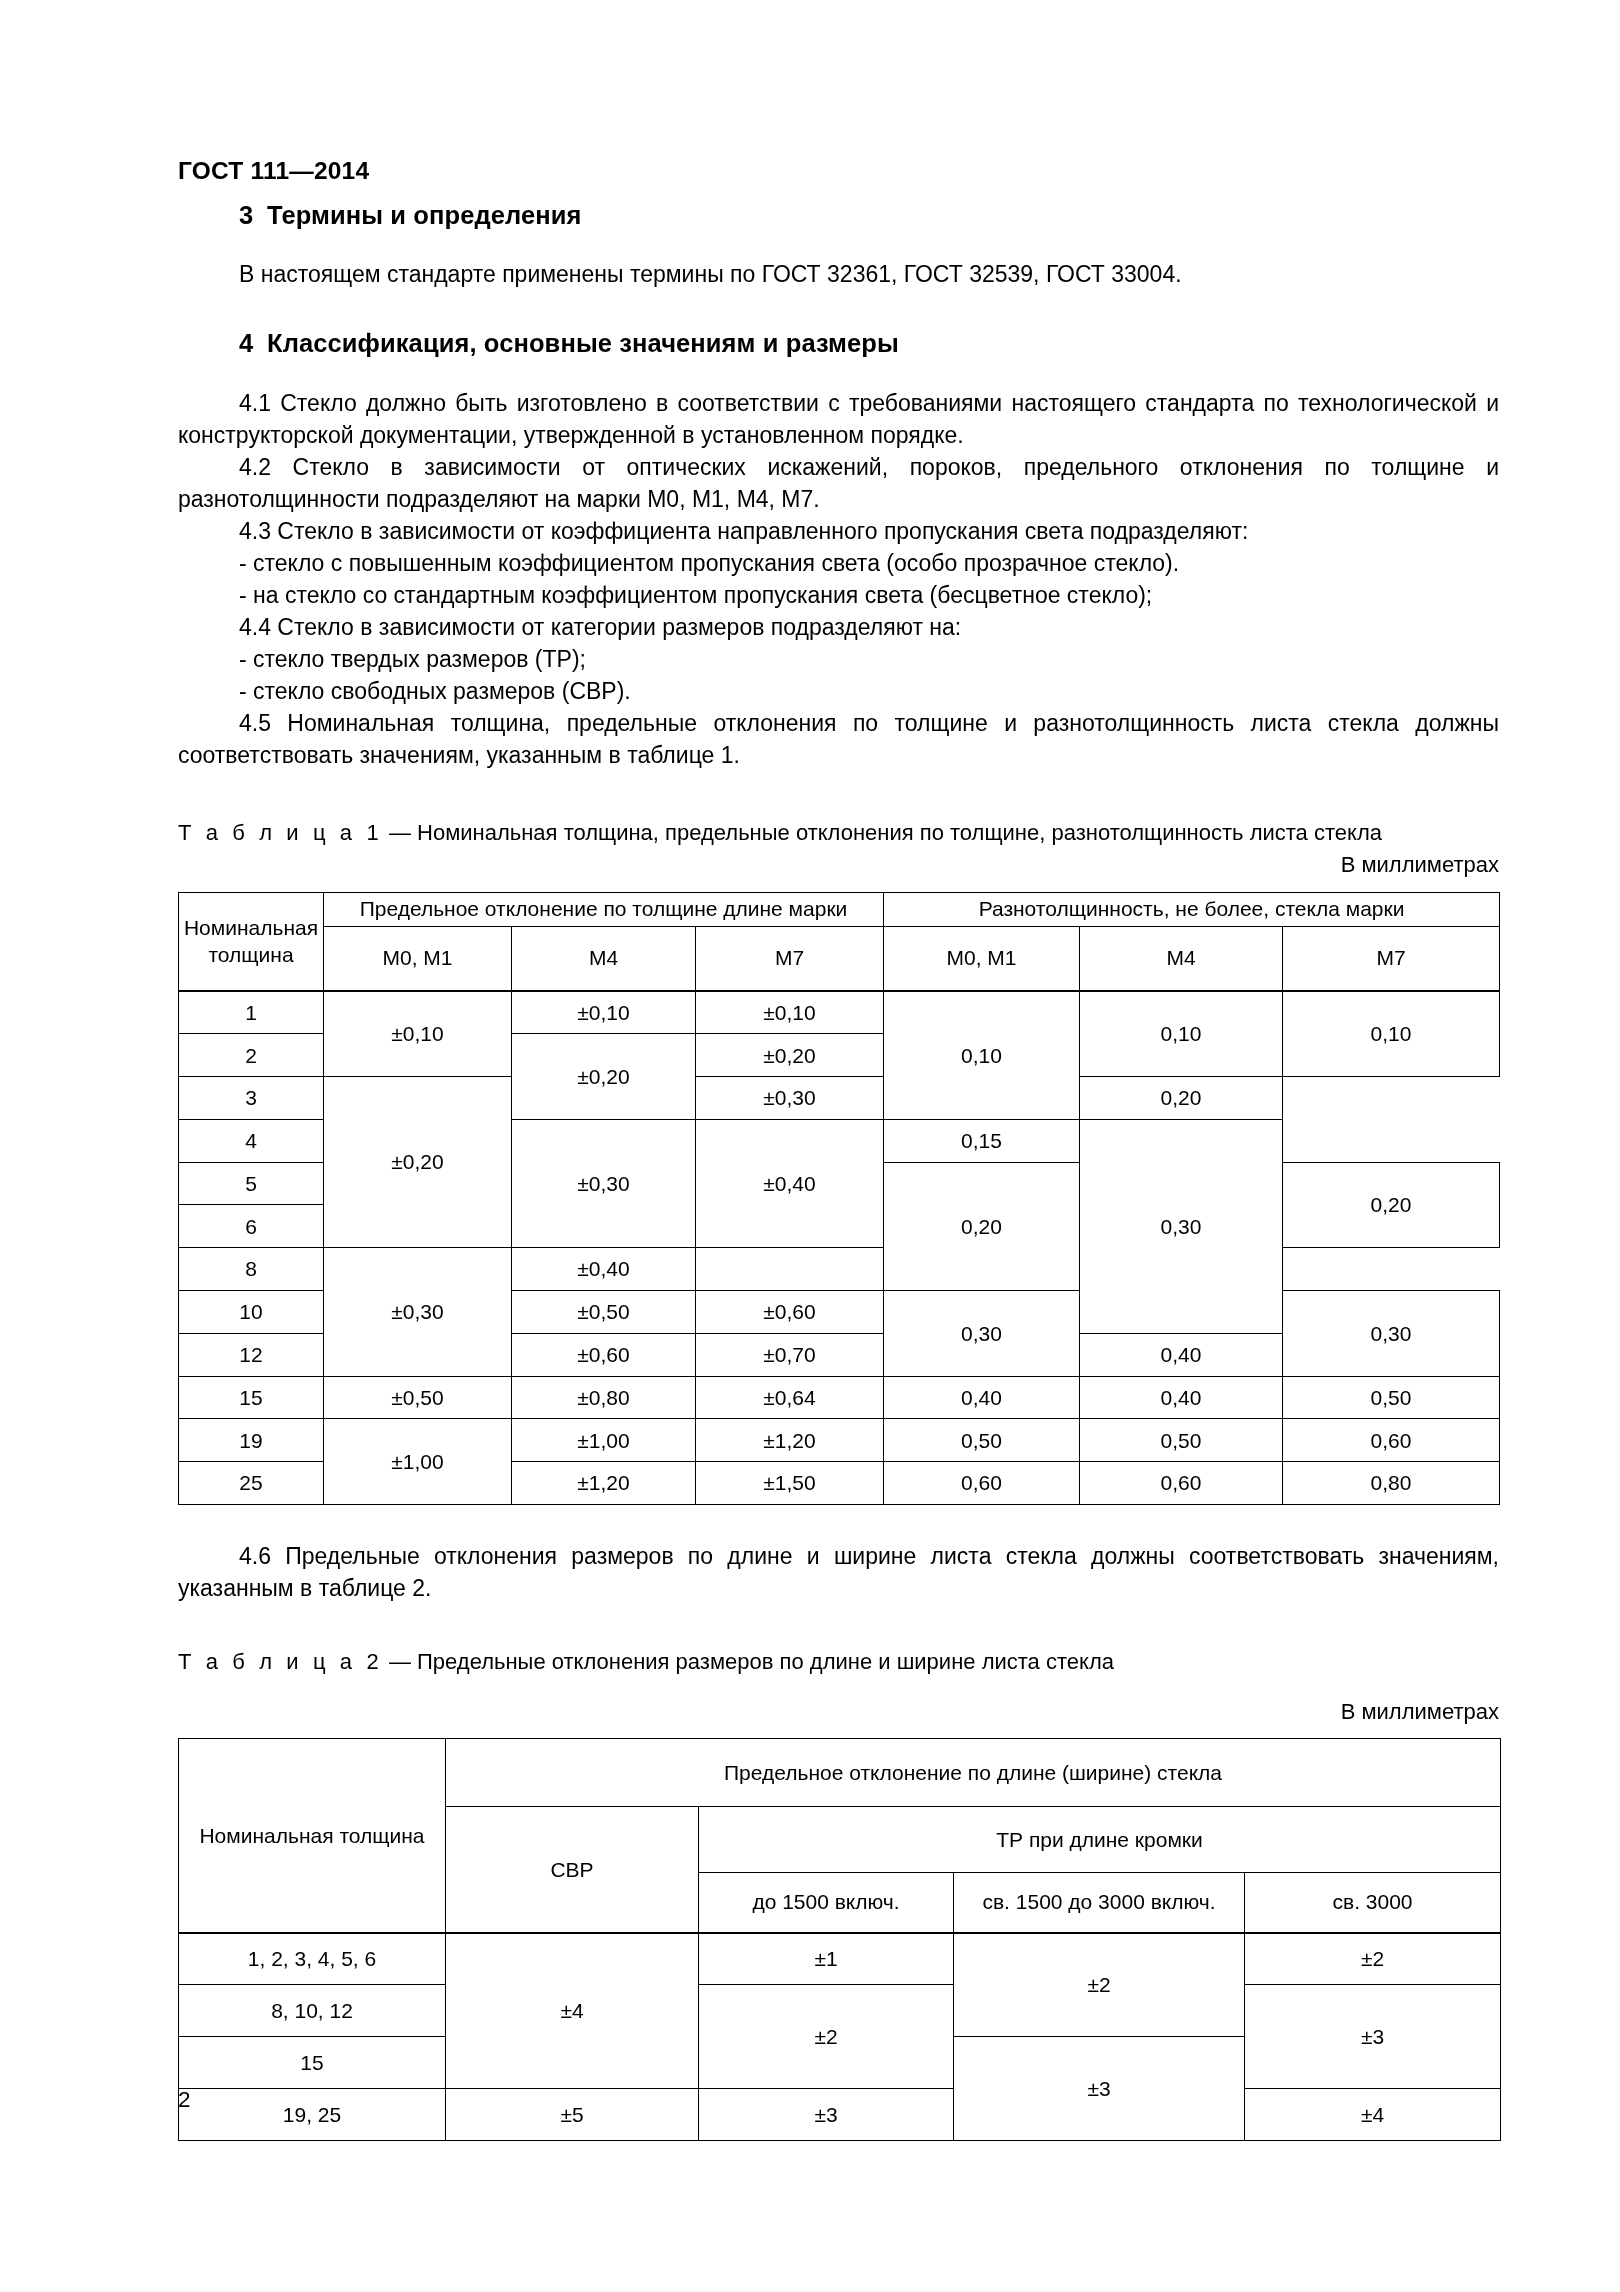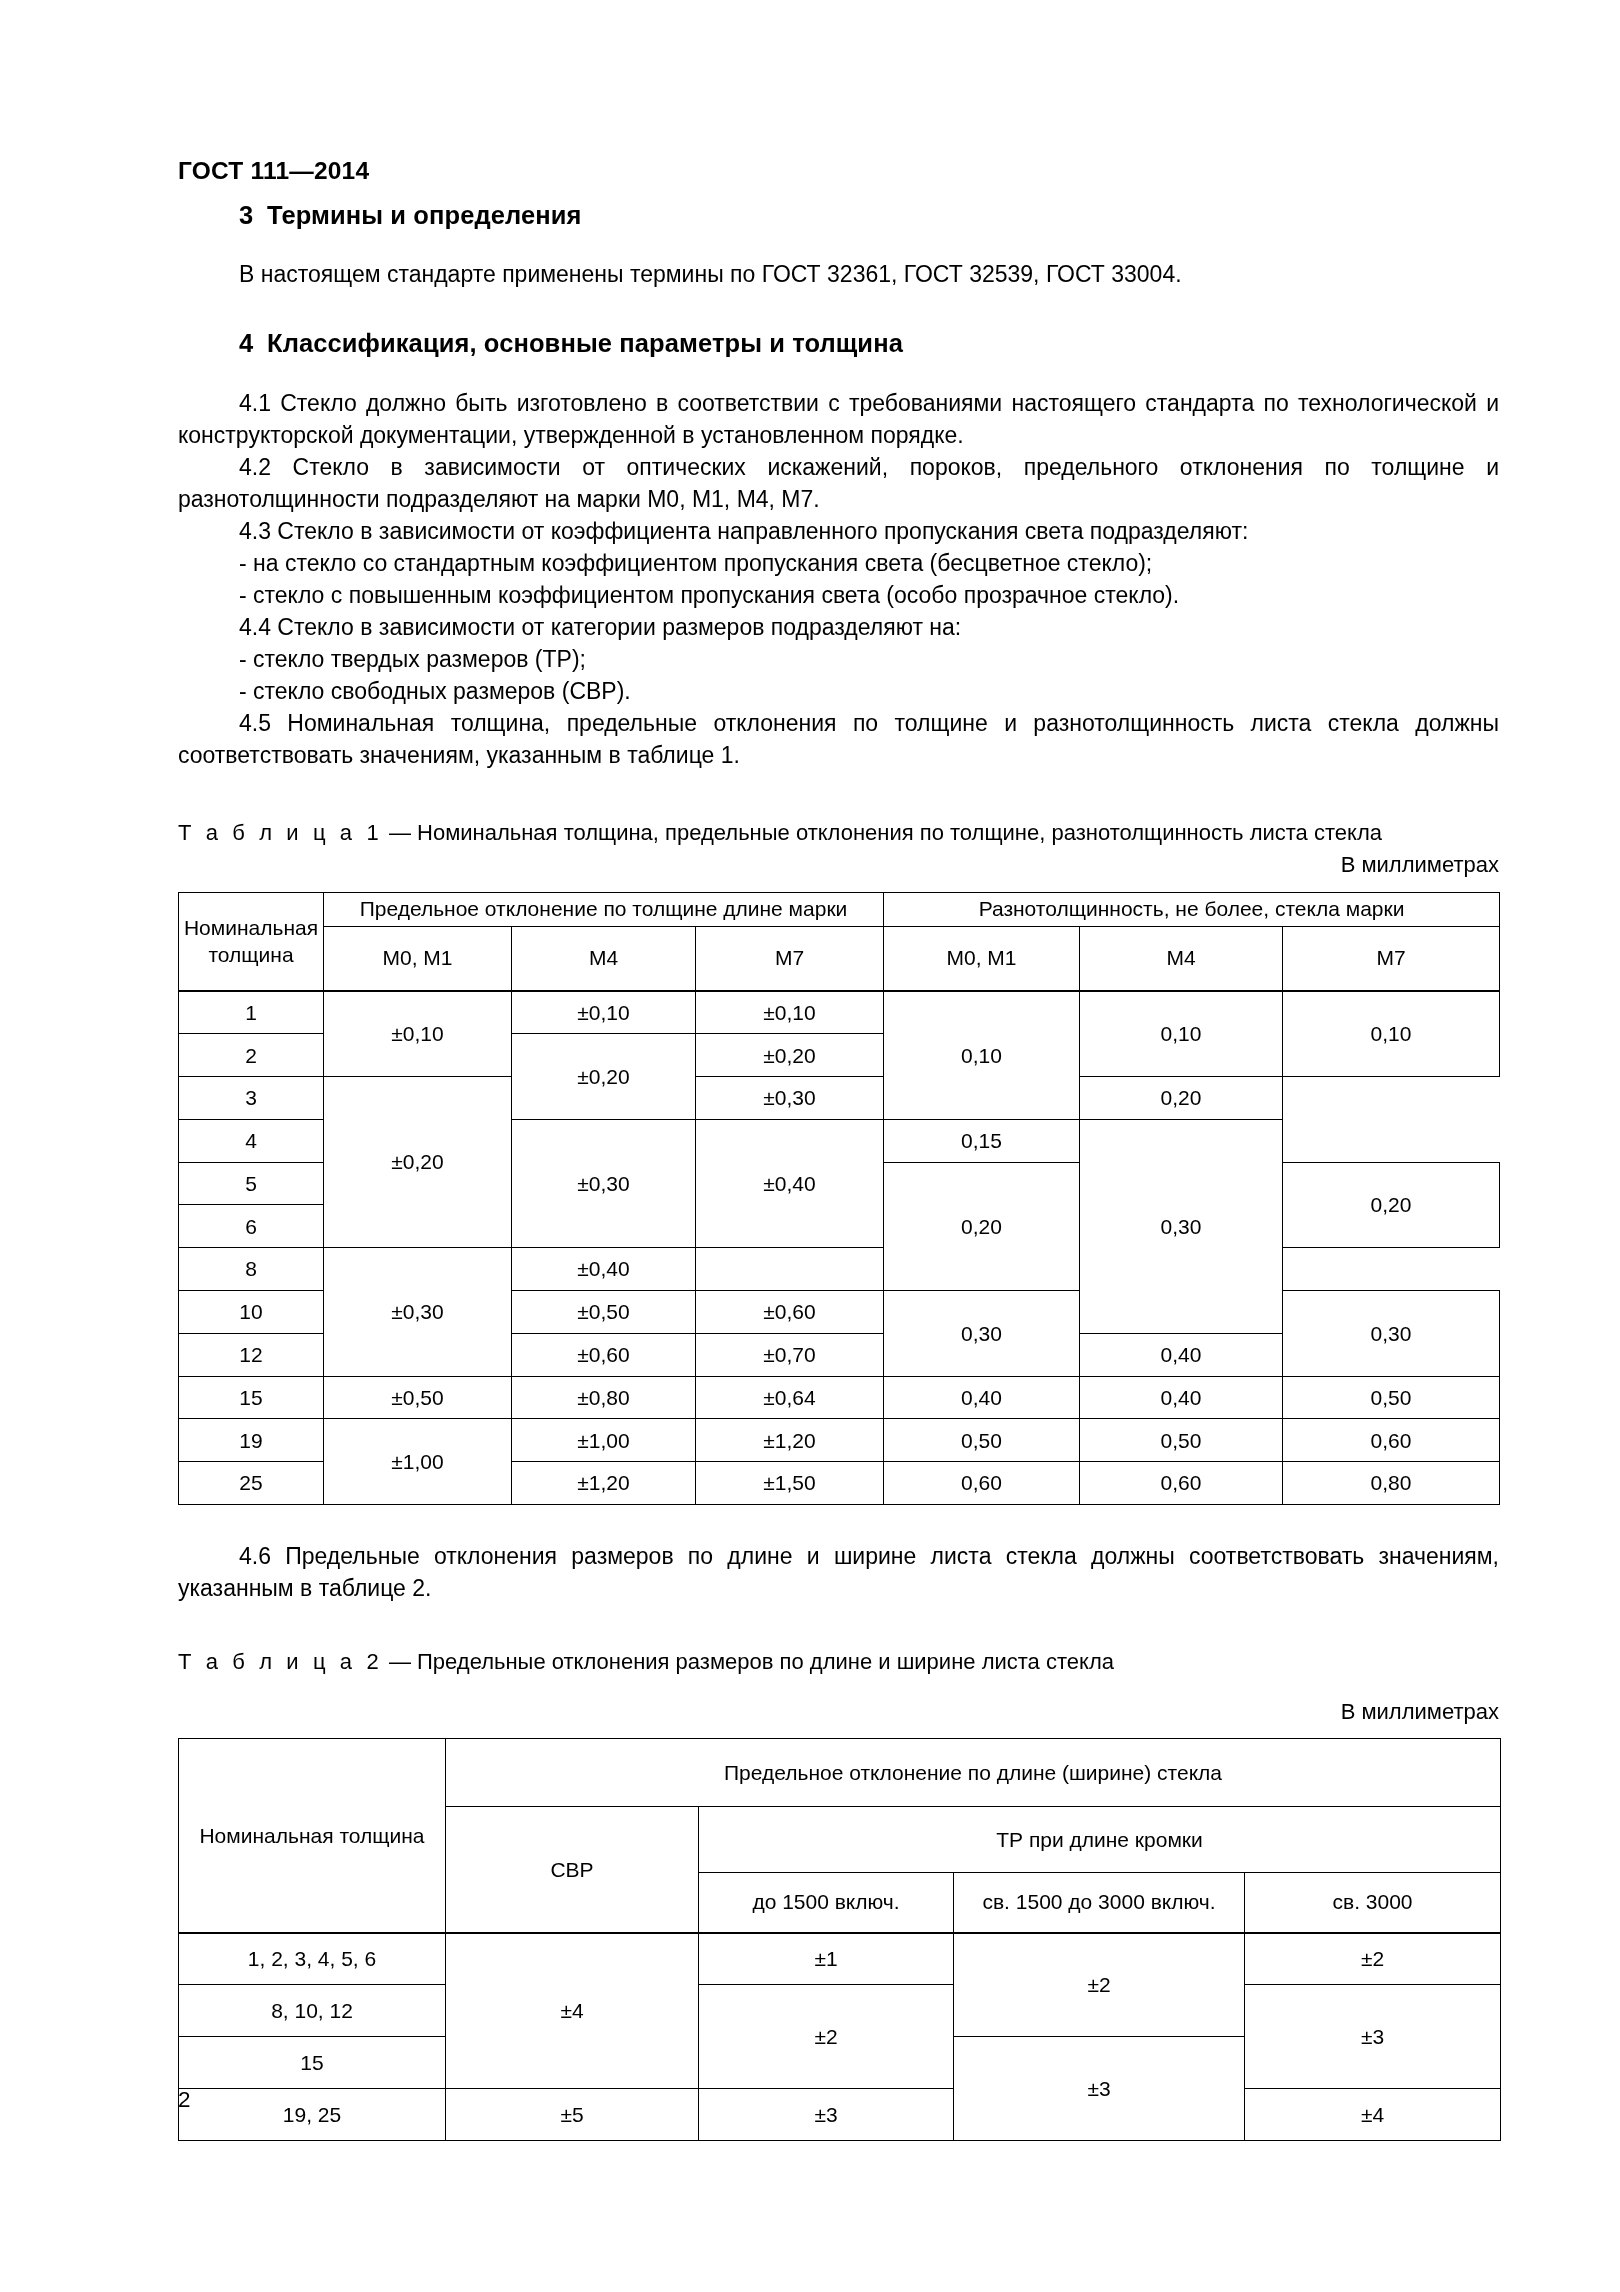--- a/index.html
+++ b/index.html
@@ -110,29 +110,29 @@
 
   <div class="content" style="top:201px;">
 
     <div class="h-sec" style="margin-left:61px;">
       <span class="num">3</span><span>Термины и определения</span>
     </div>
 
     <div class="p indent" style="margin-top:28px;">В настоящем стандарте применены термины по ГОСТ 32361, ГОСТ 32539, ГОСТ 33004.</div>
 
     <div class="h-sec" style="margin-left:61px; margin-top:39px;">
-      <span class="num">4</span><span>Классификация, основные параметры и толщина</span>
+      <span class="num">4</span><span>Классификация, основные значениям и размеры</span>
     </div>
 
     <div style="margin-top:29px;">
       <div class="p indent">4.1  Стекло должно быть изготовлено в соответствии с требованиями настоящего стандарта по технологической и конструкторской документации, утвержденной в установленном порядке.</div>
       <div class="p indent">4.2  Стекло в зависимости от оптических искажений, пороков, предельного отклонения по толщине и разнотолщинности подразделяют на марки М0, М1, М4, М7.</div>
       <div class="p indent nojust">4.3  Стекло в зависимости от коэффициента направленного пропускания света подразделяют:</div>
+      <div class="p dash nojust">- стекло с повышенным коэффициентом пропускания света (особо прозрачное стекло).</div>
       <div class="p dash nojust">-  на стекло со стандартным коэффициентом пропускания света (бесцветное стекло);</div>
-      <div class="p dash nojust">- стекло с повышенным коэффициентом пропускания света (особо прозрачное стекло).</div>
       <div class="p indent nojust">4.4  Стекло в зависимости от категории размеров подразделяют на:</div>
       <div class="p dash nojust">- стекло твердых размеров (ТР);</div>
       <div class="p dash nojust">- стекло свободных размеров (СВР).</div>
       <div class="p indent">4.5  Номинальная толщина, предельные отклонения по толщине и разнотолщинность листа стекла должны соответствовать значениям, указанным в таблице 1.</div>
     </div>
 
     <div class="tcap" style="margin-top:47px;">
       <span class="spaced">Т а б л и ц а  1</span>
       <span>— Номинальная толщина, предельные отклонения по толщине, разнотолщинность листа стекла</span>
     </div>

